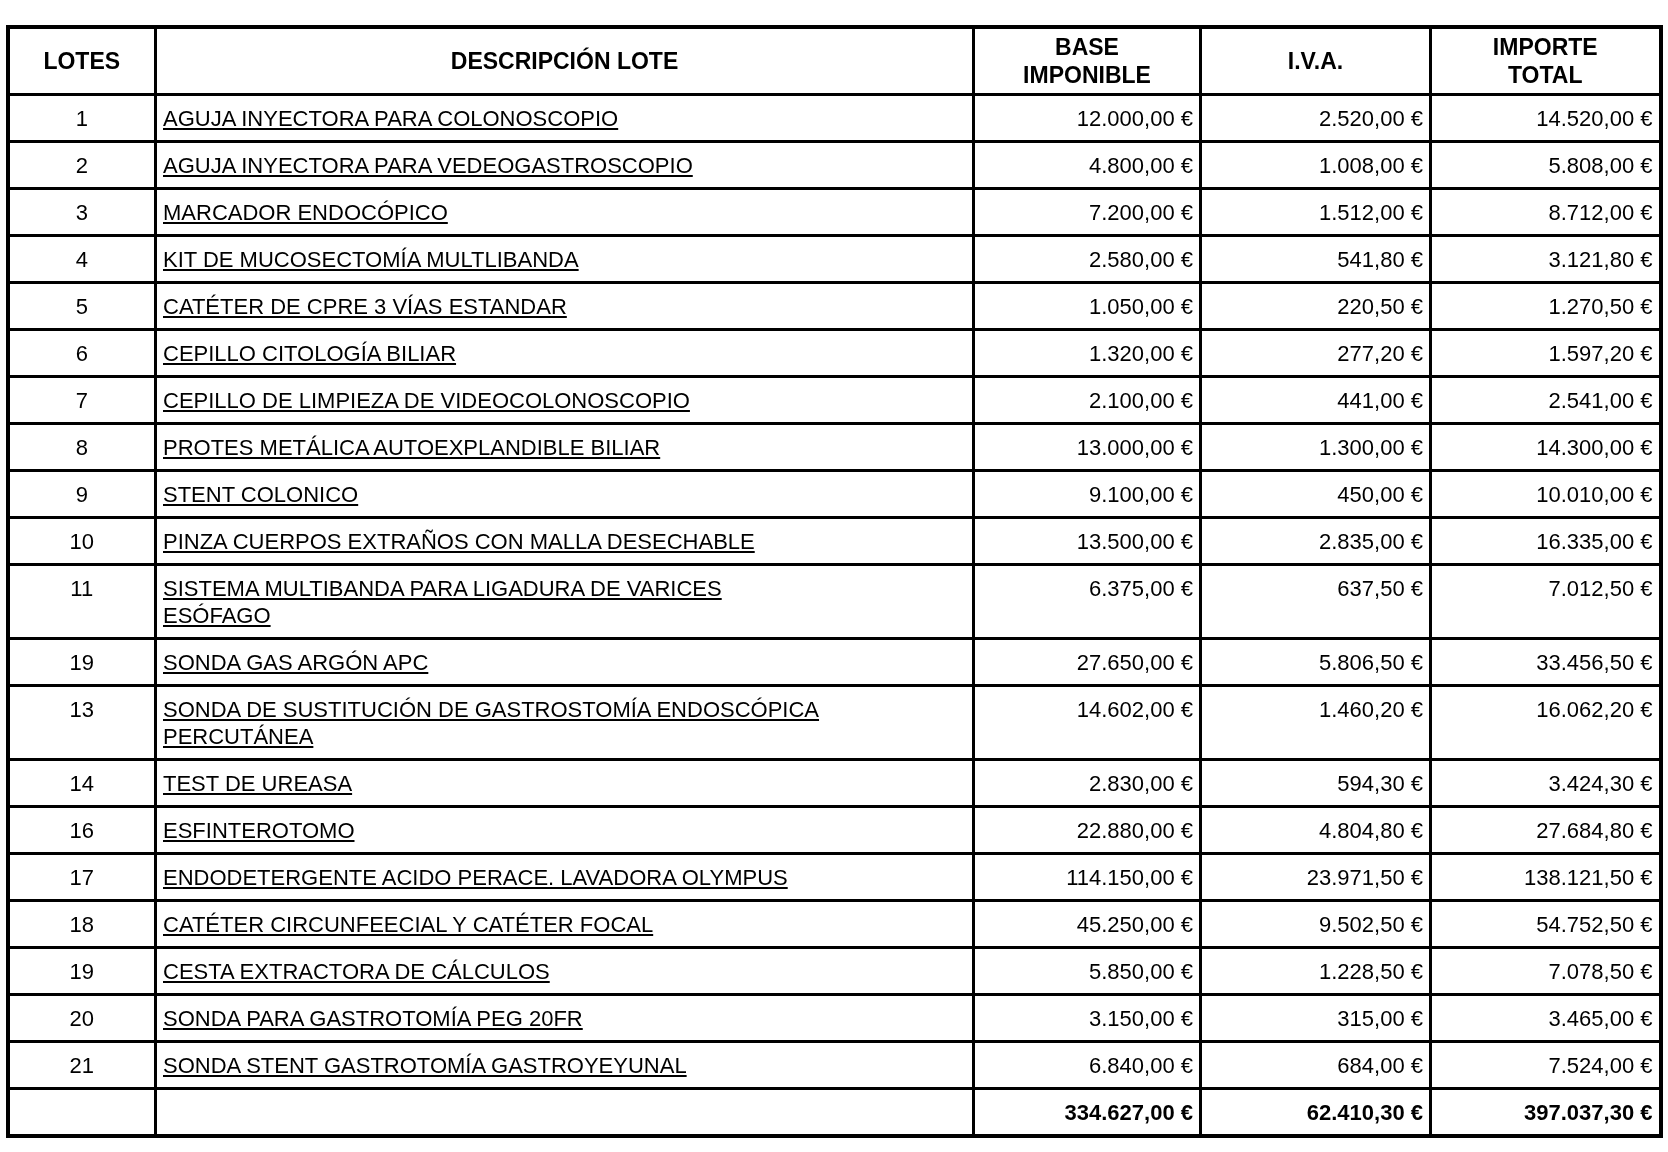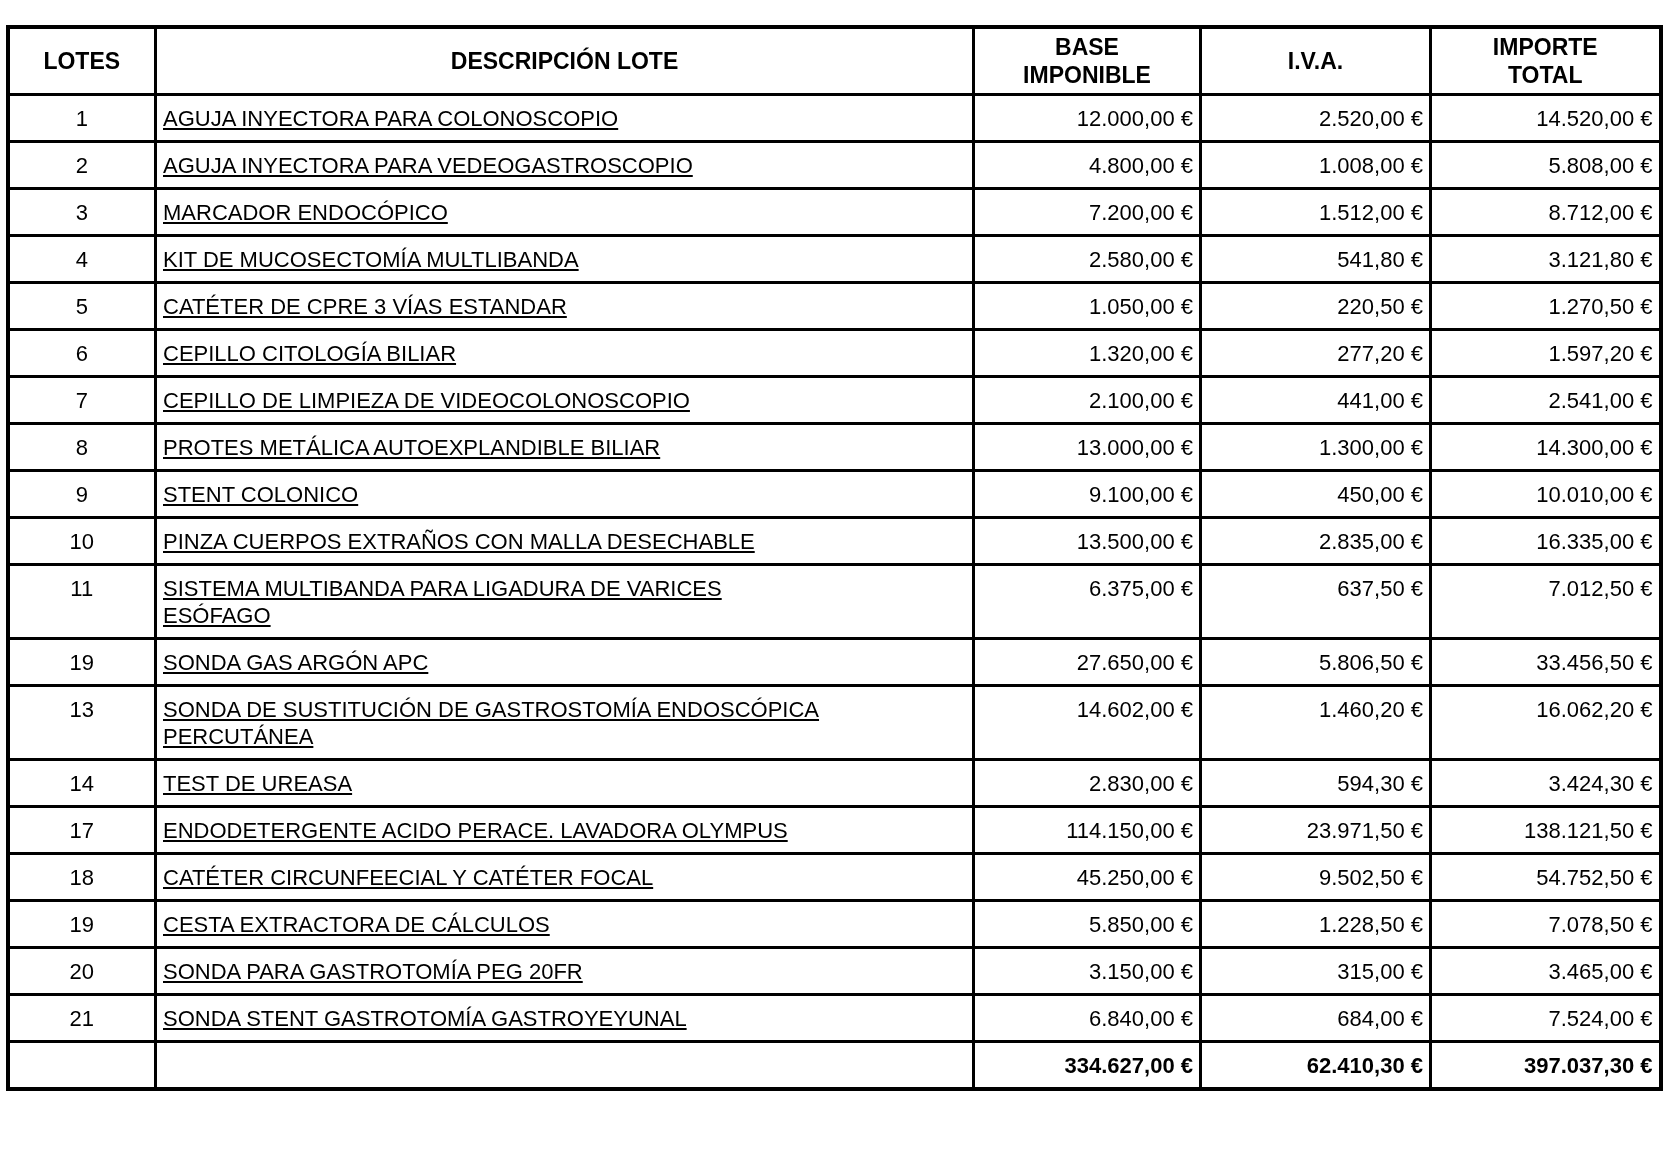--- a/index.html
+++ b/index.html
@@ -173,20 +173,27 @@
         <td class="c-num">16.062,20 €</td>
       </tr>
       <tr>
         <td class="c-lote">14</td>
         <td class="c-desc">TEST DE UREASA</td>
         <td class="c-num">2.830,00 €</td>
         <td class="c-num">594,30 €</td>
         <td class="c-num">3.424,30 €</td>
       </tr>
       <tr>
+        <td class="c-lote">16</td>
+        <td class="c-desc">ESFINTEROTOMO</td>
+        <td class="c-num">22.880,00 €</td>
+        <td class="c-num">4.804,80 €</td>
+        <td class="c-num">27.684,80 €</td>
+      </tr>
+      <tr>
         <td class="c-lote">17</td>
         <td class="c-desc">ENDODETERGENTE ACIDO PERACE. LAVADORA OLYMPUS</td>
         <td class="c-num">114.150,00 €</td>
         <td class="c-num">23.971,50 €</td>
         <td class="c-num">138.121,50 €</td>
       </tr>
       <tr>
         <td class="c-lote">18</td>
         <td class="c-desc">CATÉTER CIRCUNFEECIAL Y CATÉTER FOCAL</td>
         <td class="c-num">45.250,00 €</td>

